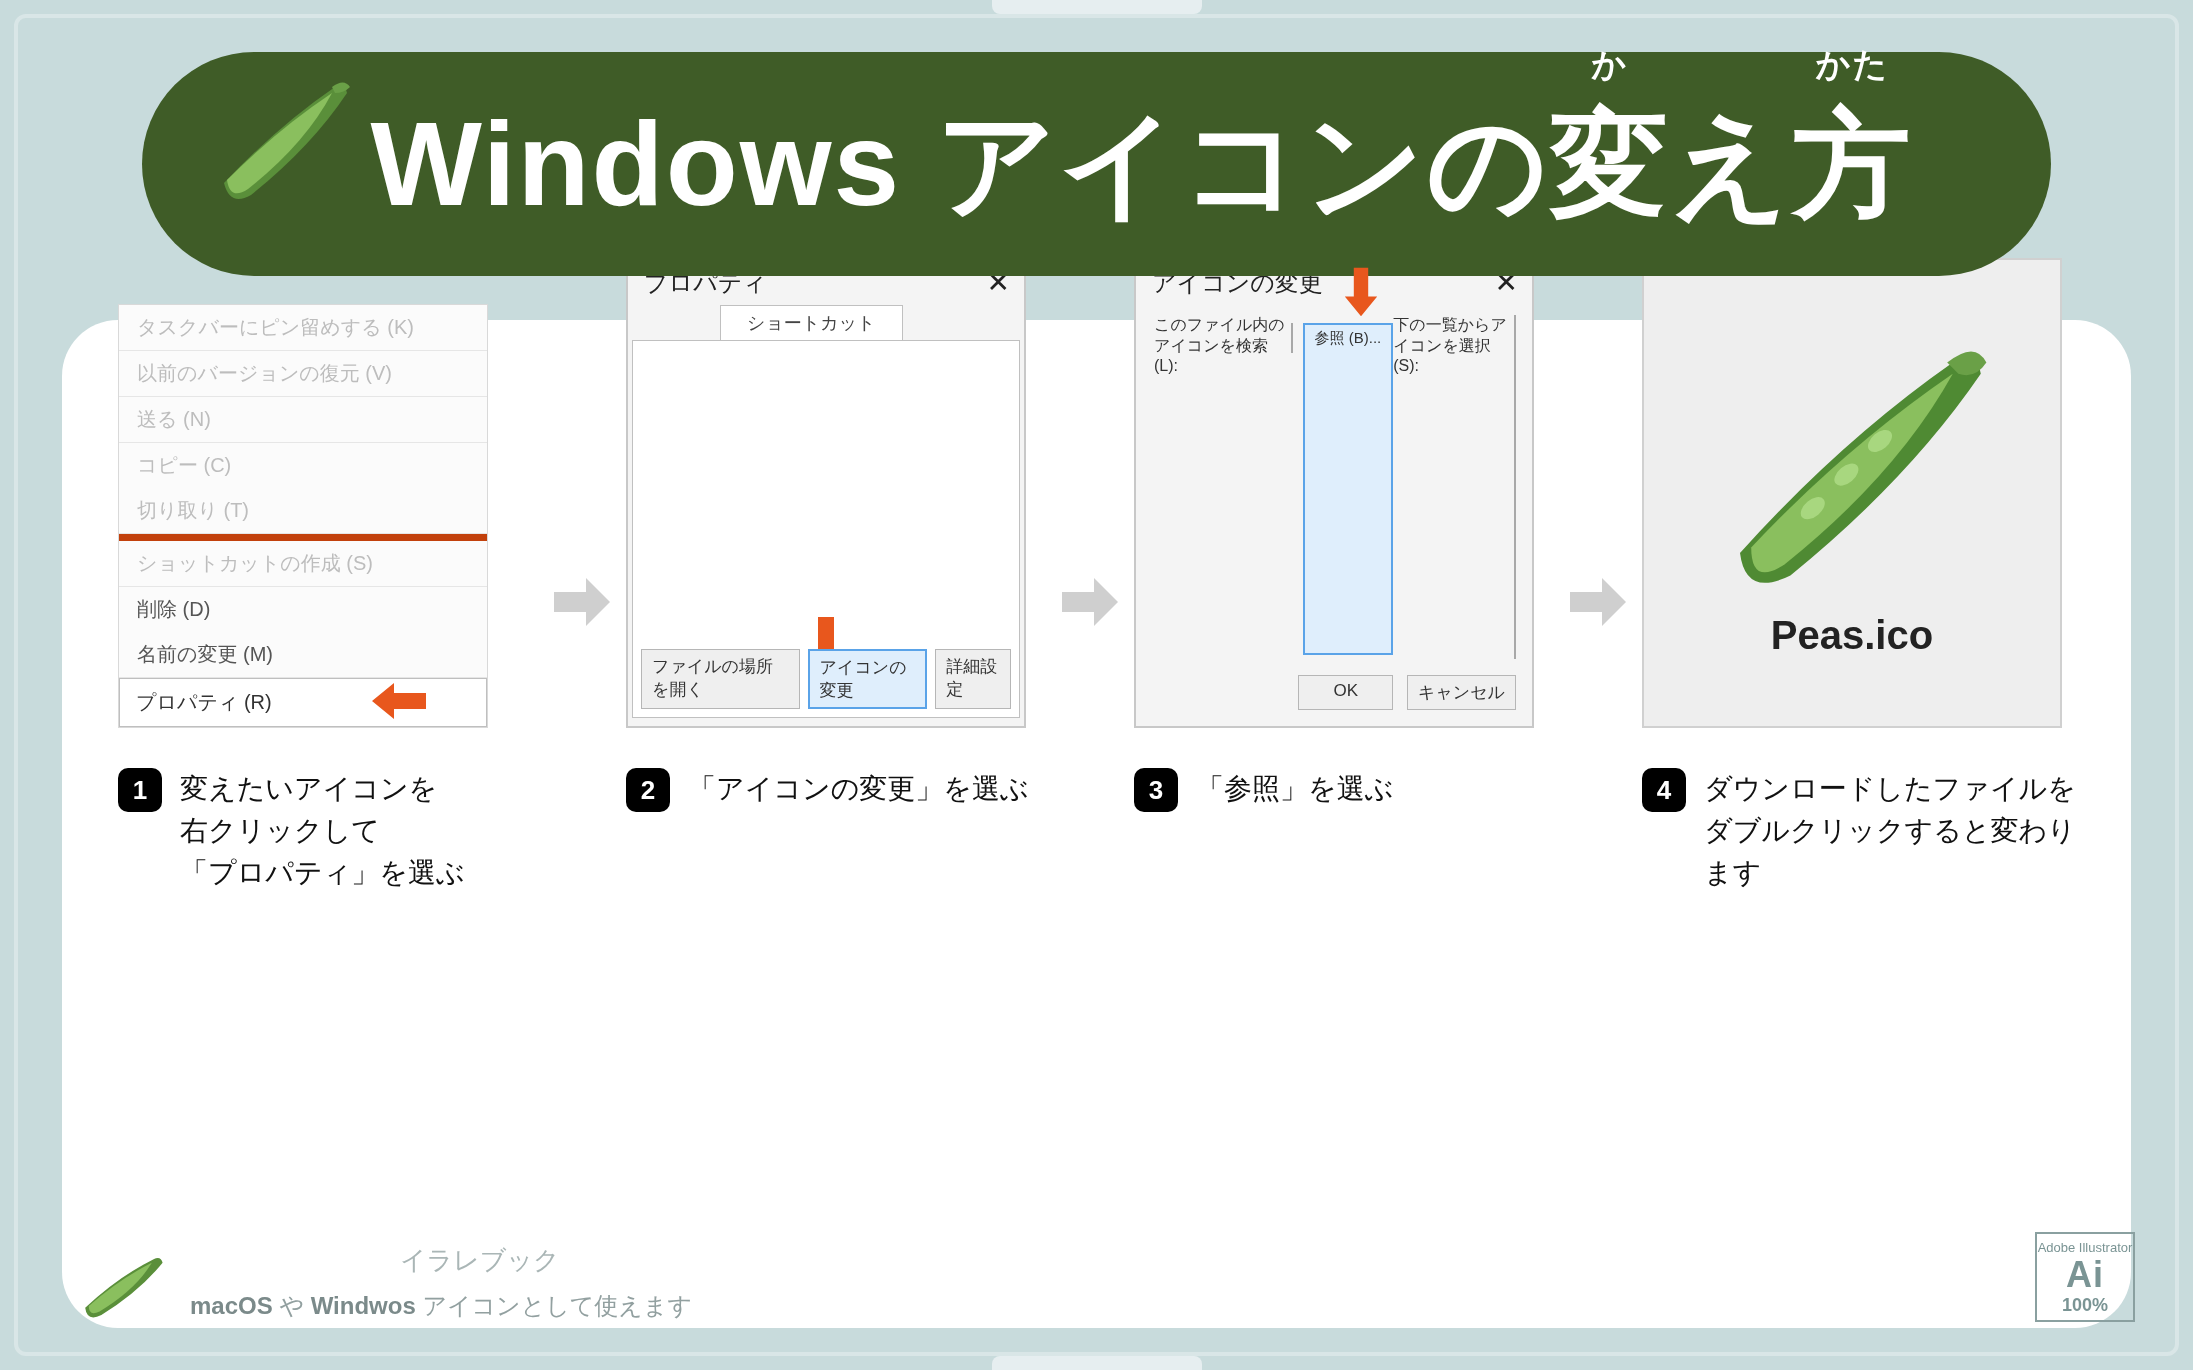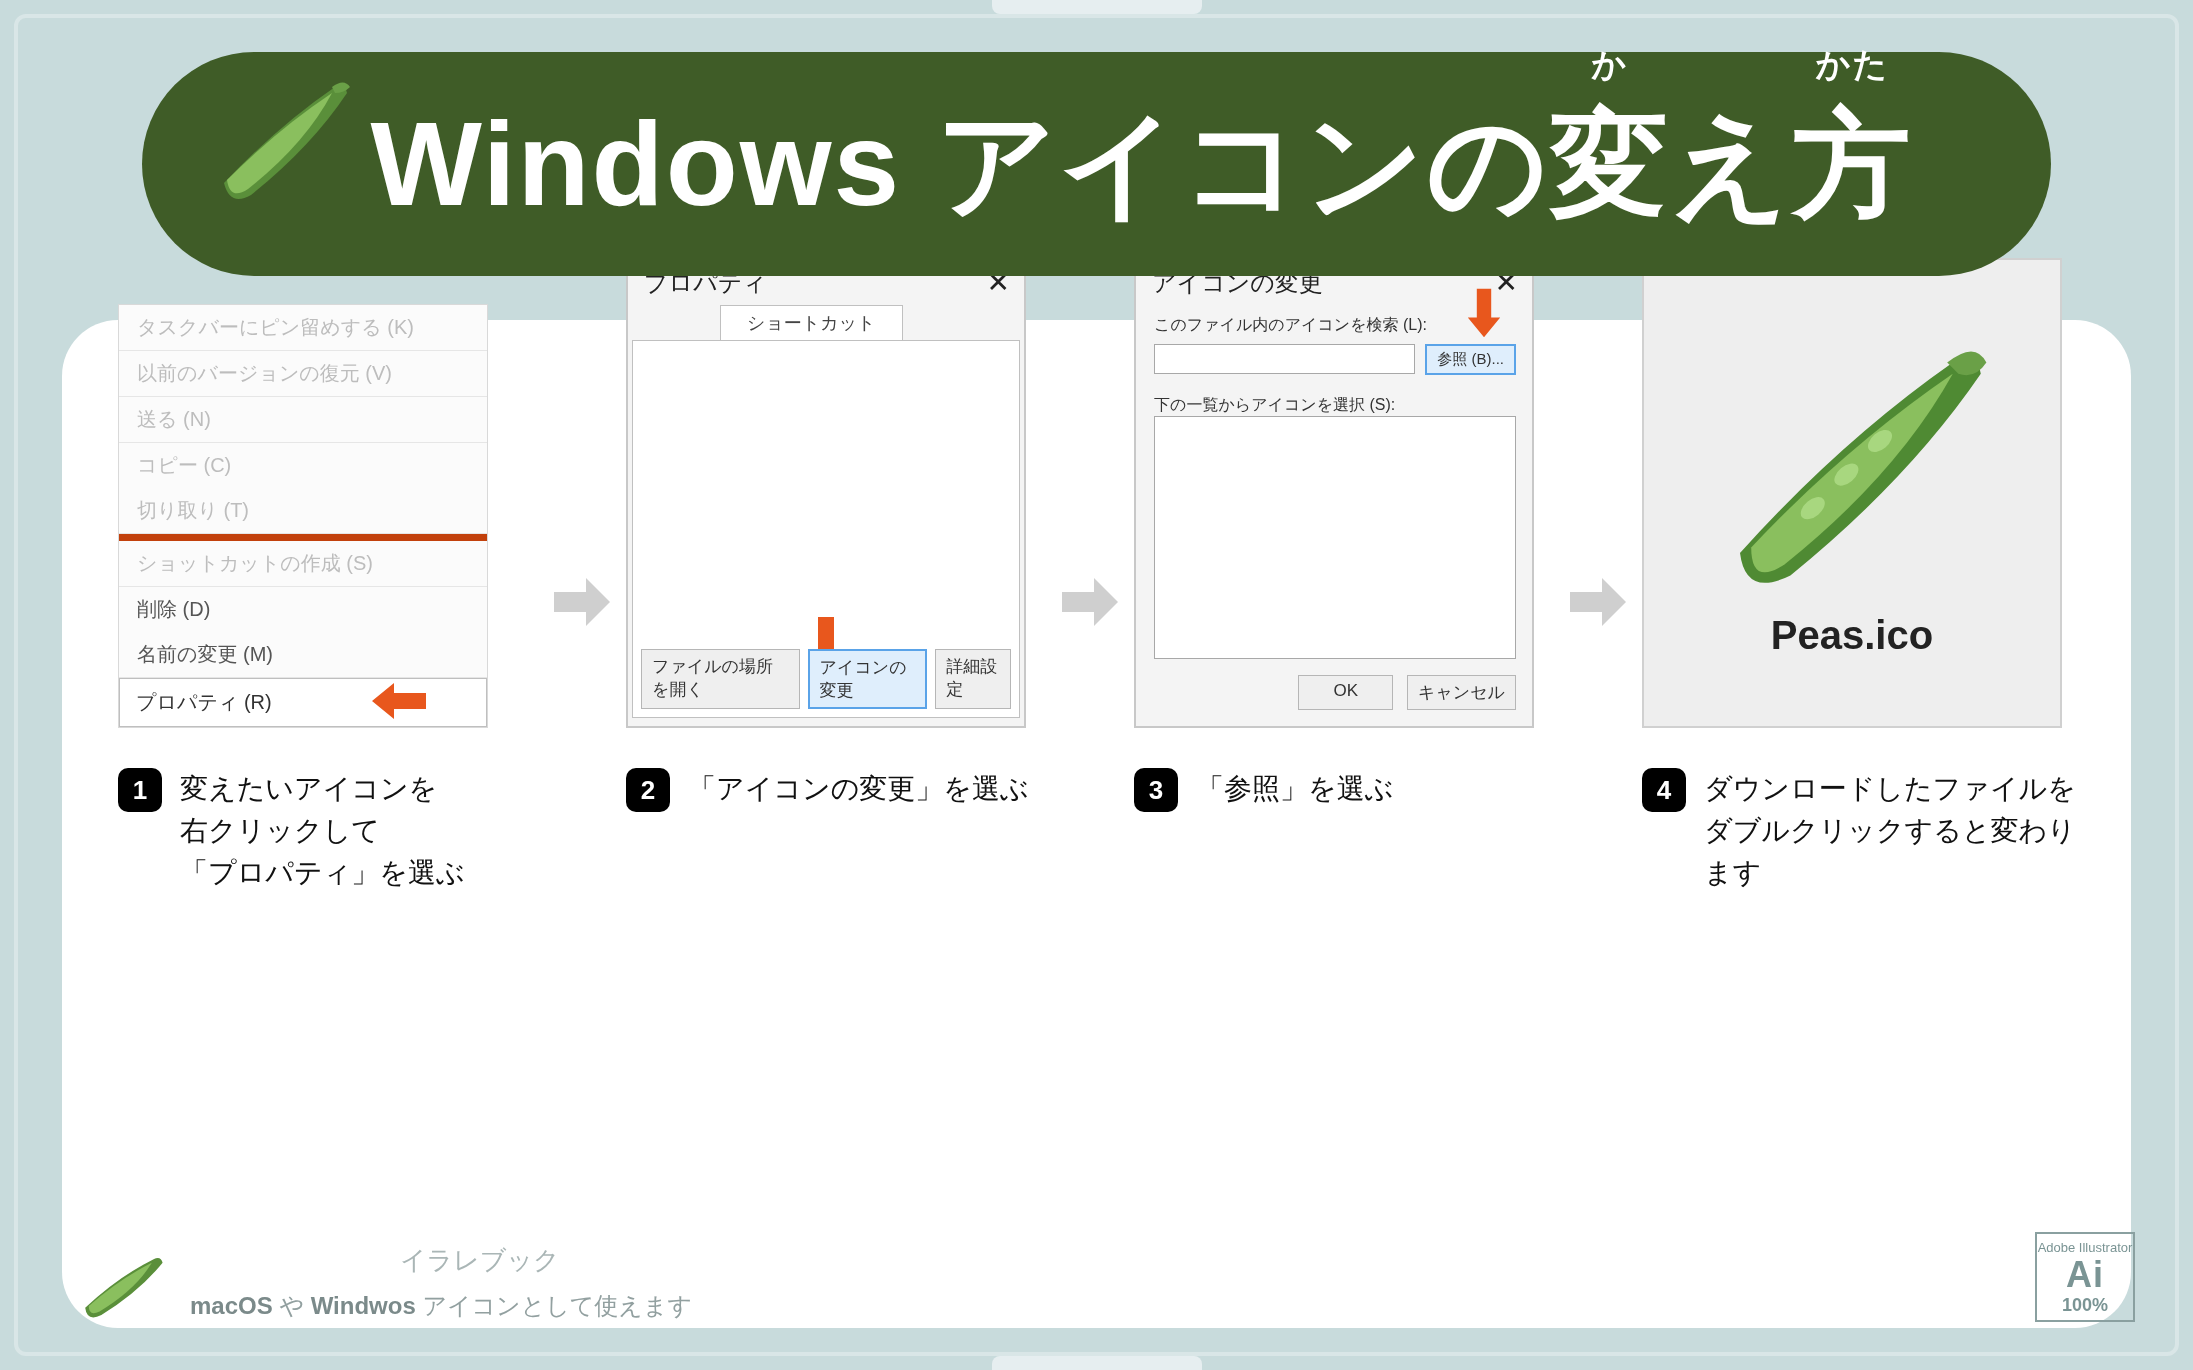--- a/index.html
+++ b/index.html
@@ -184,21 +184,20 @@
   }
 
   
   .dlg3 { height: 470px; }
   .dlg3 .body3 {
     padding: 12px 16px 0 18px;
     font-size: 16px;
     color: #333;
     flex: 1;
     display: flex;
-    flex-direction: column;
   }
   .row3 {
     display: flex;
     gap: 10px;
     margin: 8px 0 20px 0;
   }
   .txtbox {
     flex: 1;
     height: 30px;
     border: 1px solid #a8a8a8;

